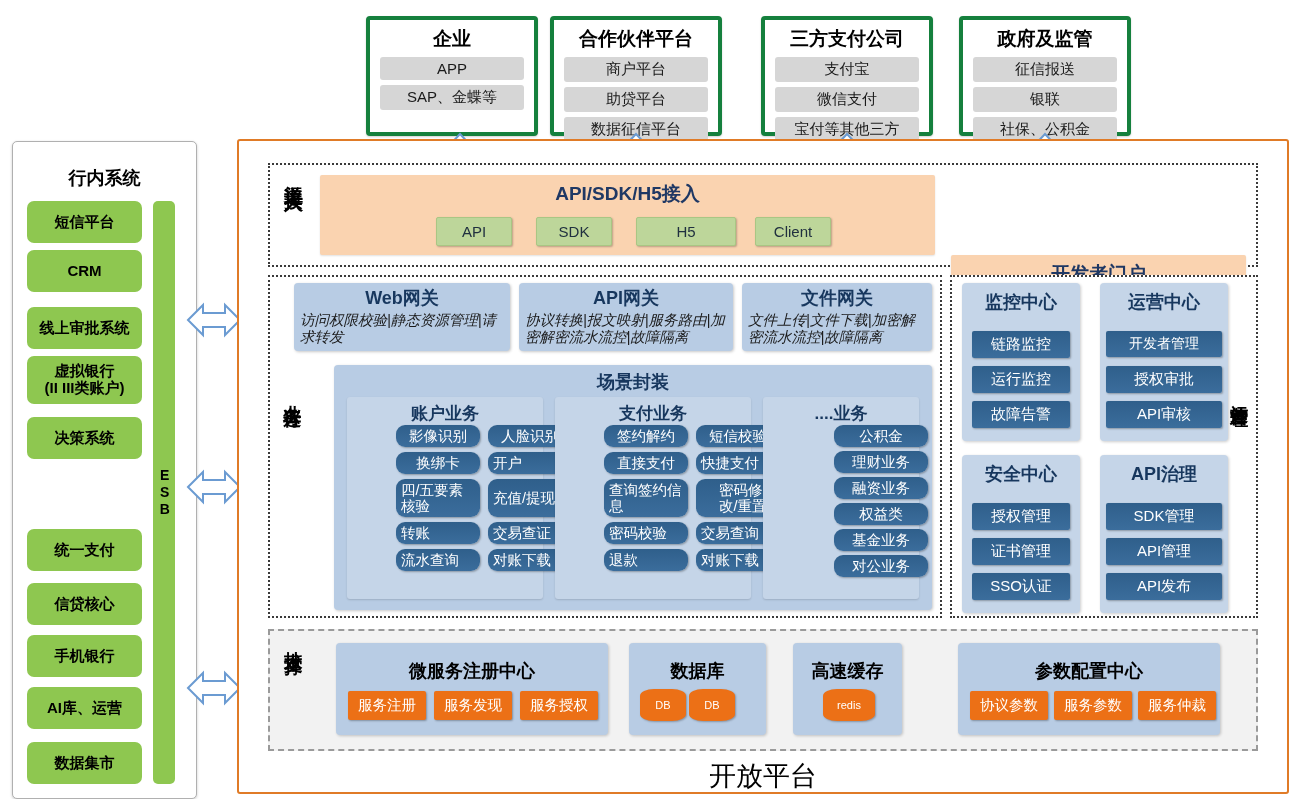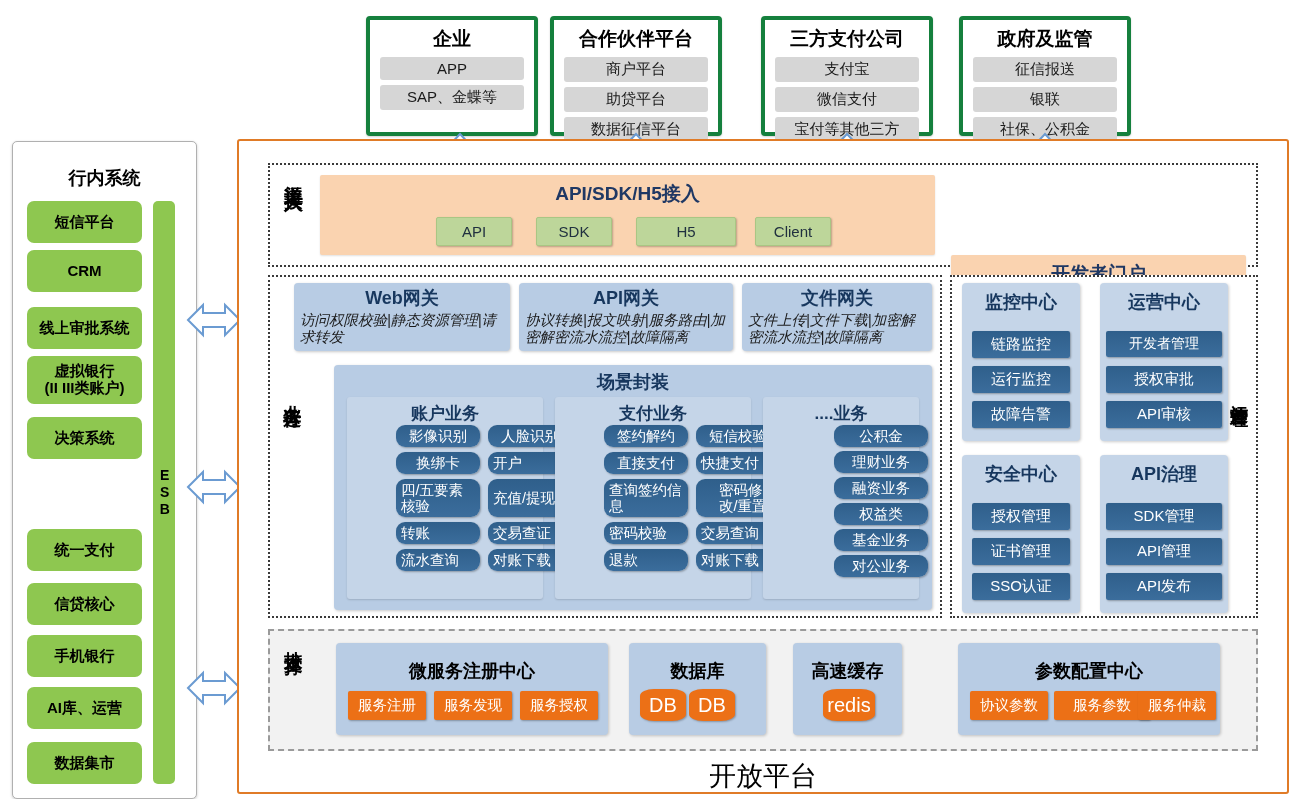--- a/index.html
+++ b/index.html
@@ -146,21 +146,21 @@
   
   .techcard { background:#b8cce4; border-radius:4px; box-shadow:1px 1px 3px rgba(0,0,0,.2); }
   .techcard-title {
     text-align:center; font-weight:bold; font-size:18px; color:#000000; padding-top:16px;
   }
   .orangechip {
     background:#ec7016; color:#fff; font-size:14.5px; text-align:center;
     padding:5px 8px; border-radius:2px; box-shadow:1px 1px 2px rgba(0,0,0,.3);
   }
   .cyl {
-    background:#ec7016; color:#fff; font-size:20px;
+    background:#ec7016; color:#fff; font-size:11px;
     border-radius:14px/7px;
     display:flex; align-items:center; justify-content:center;
     box-shadow:1px 1px 2px rgba(0,0,0,.28);
   }
 
   svg { display:block; overflow:visible; }
 </style>
 </head>
 <body>
 
@@ -352,15 +352,15 @@
 </div>
 
 <div class="abs techcard" style="left:793px; top:643px; width:109px; height:92px;">
   <div class="techcard-title">高速缓存</div>
   <div class="abs cyl" style="left:30px; top:46px; width:52px; height:32px;">redis</div>
 </div>
 
 <div class="abs techcard" style="left:958px; top:643px; width:262px; height:92px;">
   <div class="techcard-title">参数配置中心</div>
   <div class="abs orangechip" style="left:12px; top:48px; width:78px;">协议参数</div>
-  <div class="abs orangechip" style="left:96px; top:48px; width:96px;">服务参数</div>
+  <div class="abs orangechip" style="left:96px; top:48px; width:78px;">服务参数</div>
   <div class="abs orangechip" style="left:180px; top:48px; width:78px;">服务仲裁</div>
 </div>
 
 </body></html>

